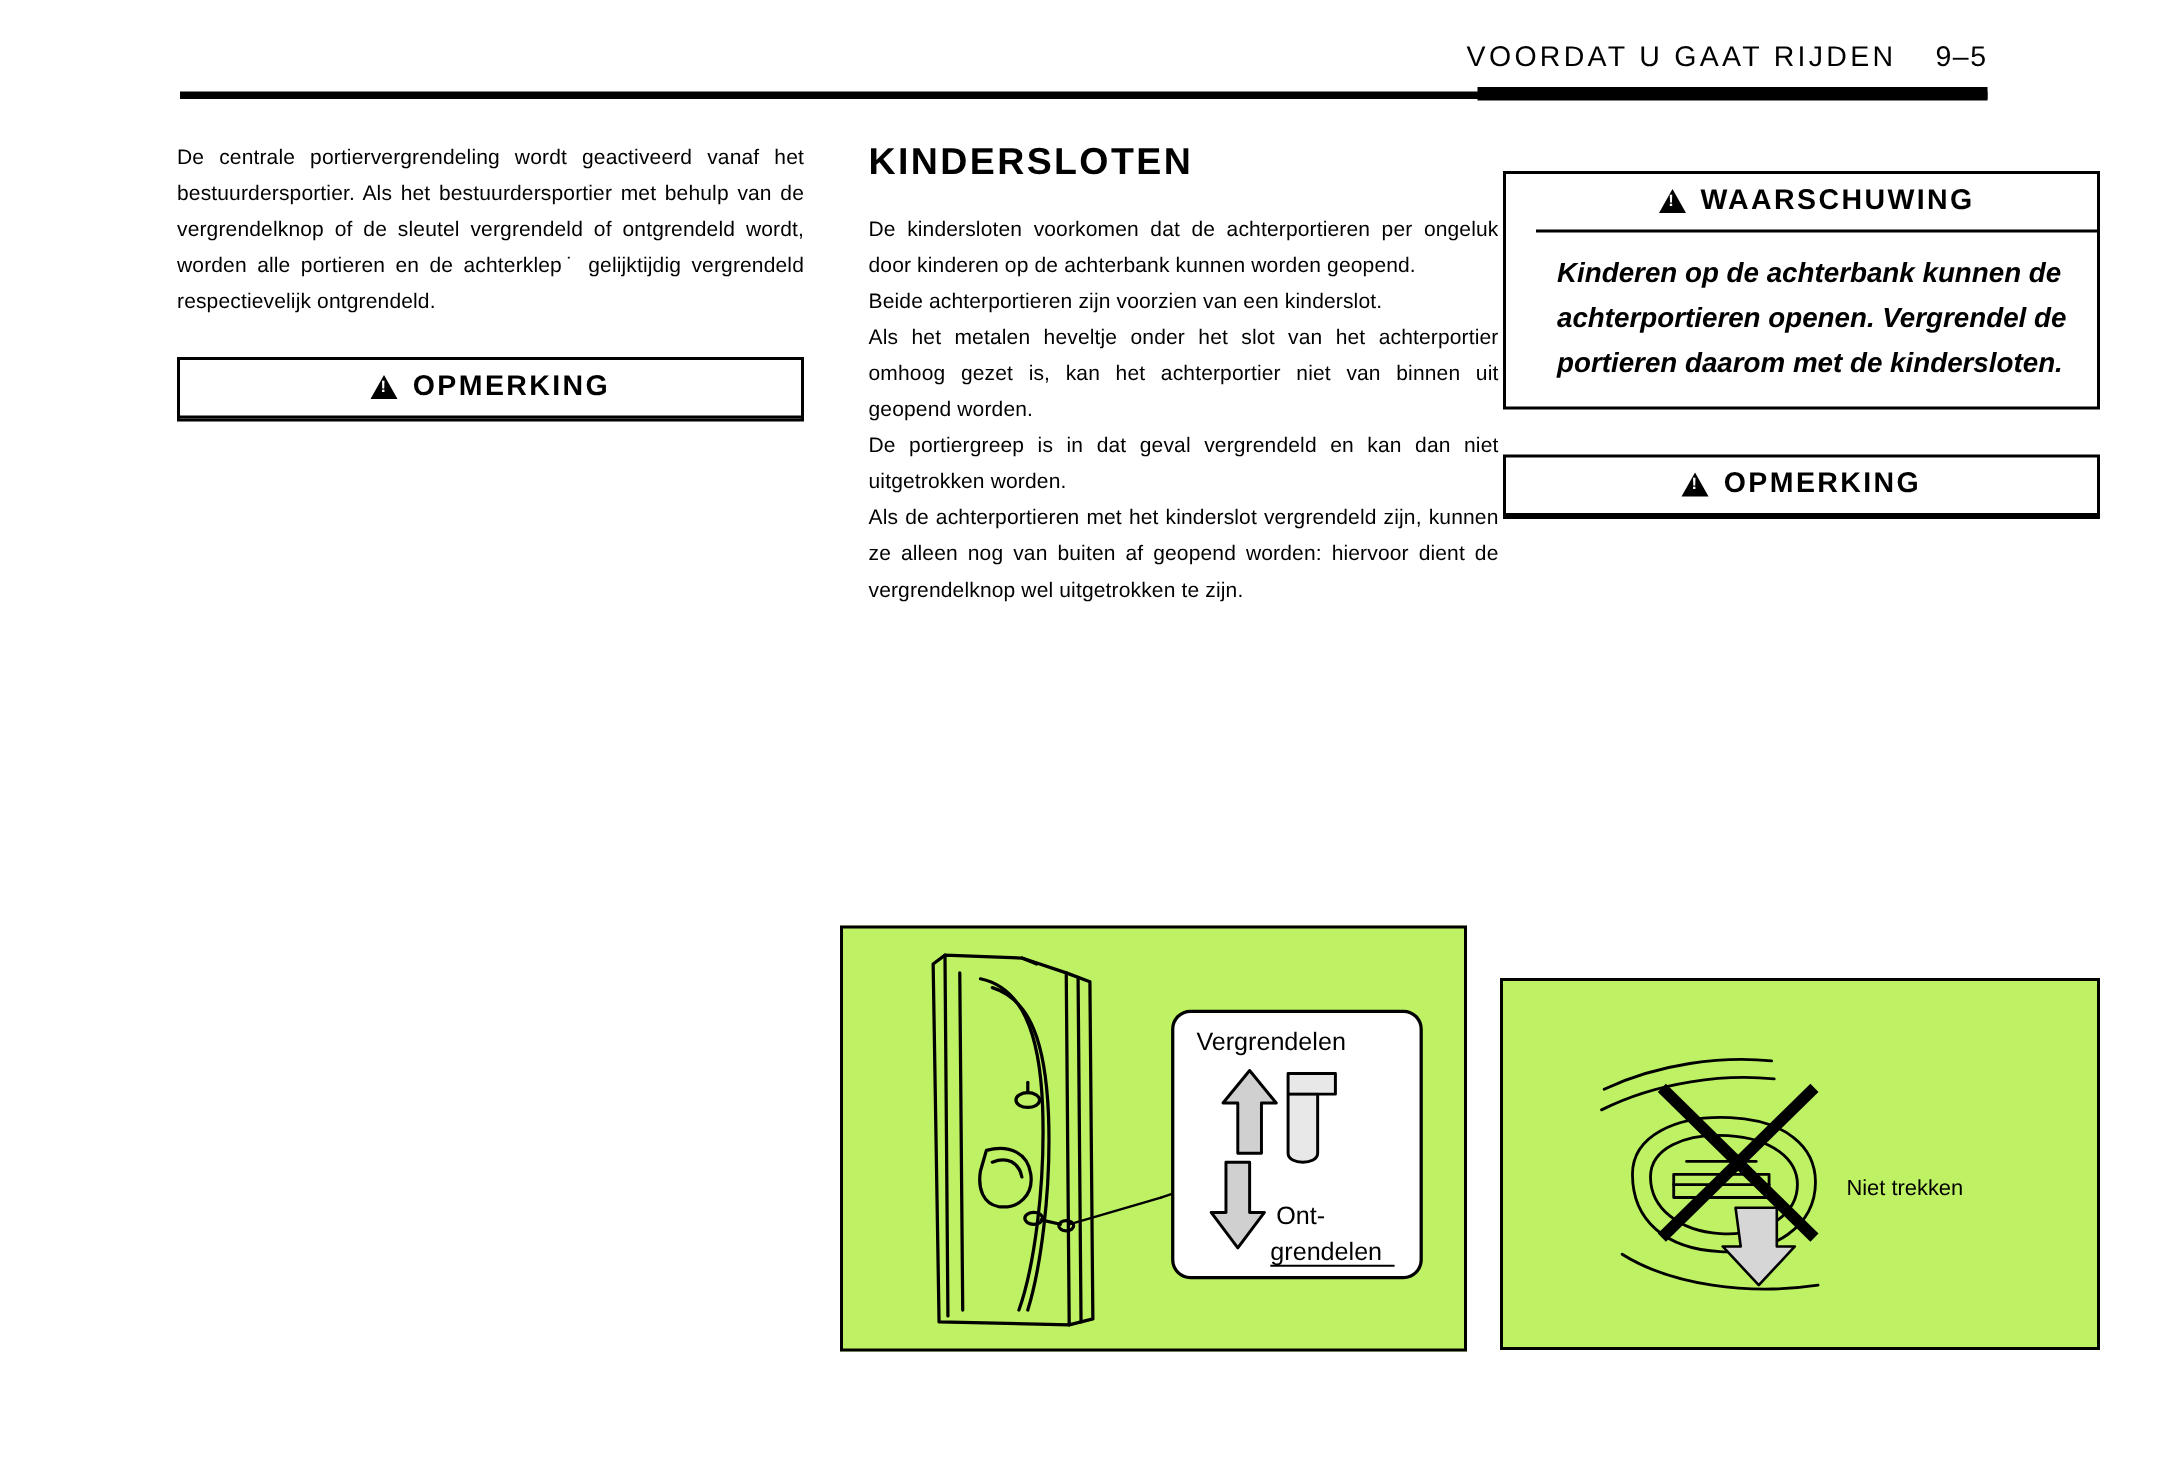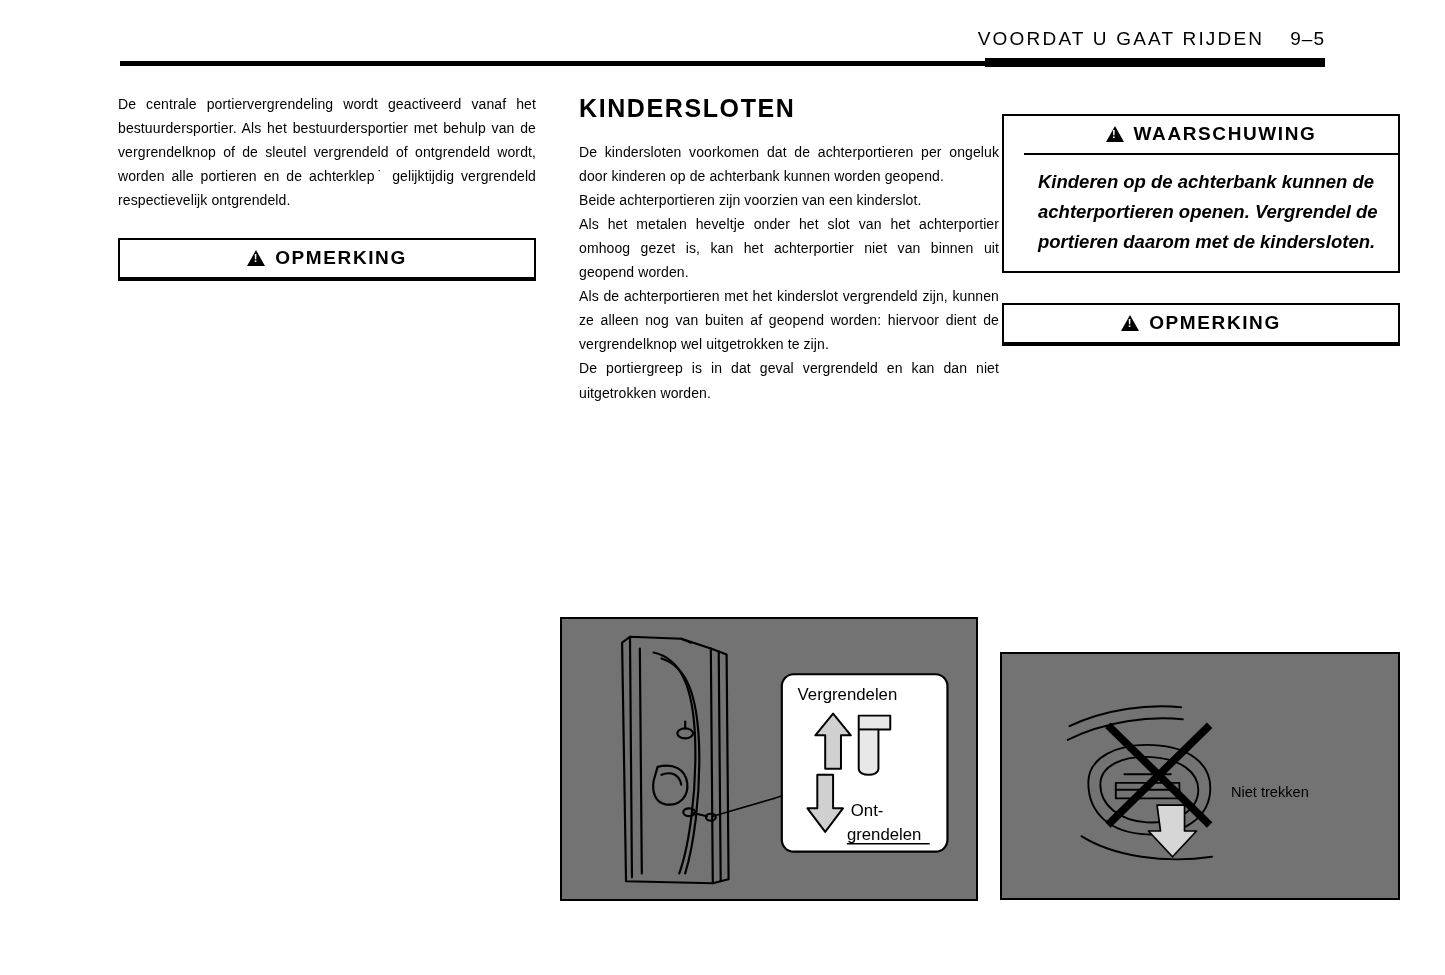--- a/index.html
+++ b/index.html
@@ -127,21 +127,21 @@
     font-size: 11px;
     font-weight: bold;
     line-height: 1;
     font-family: "Liberation Sans", sans-serif;
   }
 
   
   .figure {
     position: absolute;
     border: 2.5px solid #000;
-    background: #737373;
+    background: #bef264;
     box-sizing: border-box;
   }
   #figure-childlock {
     left: 560px;
     top: 617px;
     width: 418px;
     height: 284px;
   }
   #figure-nopull {
     left: 1000px;
@@ -176,22 +176,22 @@
       <span>OPMERKING</span>
     </div>
   </div>
 </div>
 
 <div class="col col-mid">
   <h1 class="section-title">KINDERSLOTEN</h1>
   <p class="body">De kindersloten voorkomen dat de achterportieren per ongeluk door kinderen op de achterbank kunnen worden geopend.</p>
   <p class="body">Beide achterportieren zijn voorzien van een kinderslot.</p>
   <p class="body">Als het metalen heveltje onder het slot van het achterportier omhoog gezet is, kan het achterportier niet van binnen uit geopend worden.</p>
+  <p class="body">De portiergreep is in dat geval vergrendeld en kan dan niet uitgetrokken worden.</p>
   <p class="body">Als de achterportieren met het kinderslot vergrendeld zijn, kunnen ze alleen nog van buiten af geopend worden: hiervoor dient de vergrendelknop wel uitgetrokken te zijn.</p>
-  <p class="body">De portiergreep is in dat geval vergrendeld en kan dan niet uitgetrokken worden.</p>
 </div>
 
 <div class="col col-right">
   <div class="notebox" style="margin-top:22px;padding-left:20px;">
     <div class="notebox-head">
       <span class="warn-tri"></span>
       <span>WAARSCHUWING</span>
     </div>
     <div class="notebox-body">Kinderen op de achterbank kunnen de achterportieren openen. Vergrendel de portieren daarom met de kindersloten.</div>
   </div>

